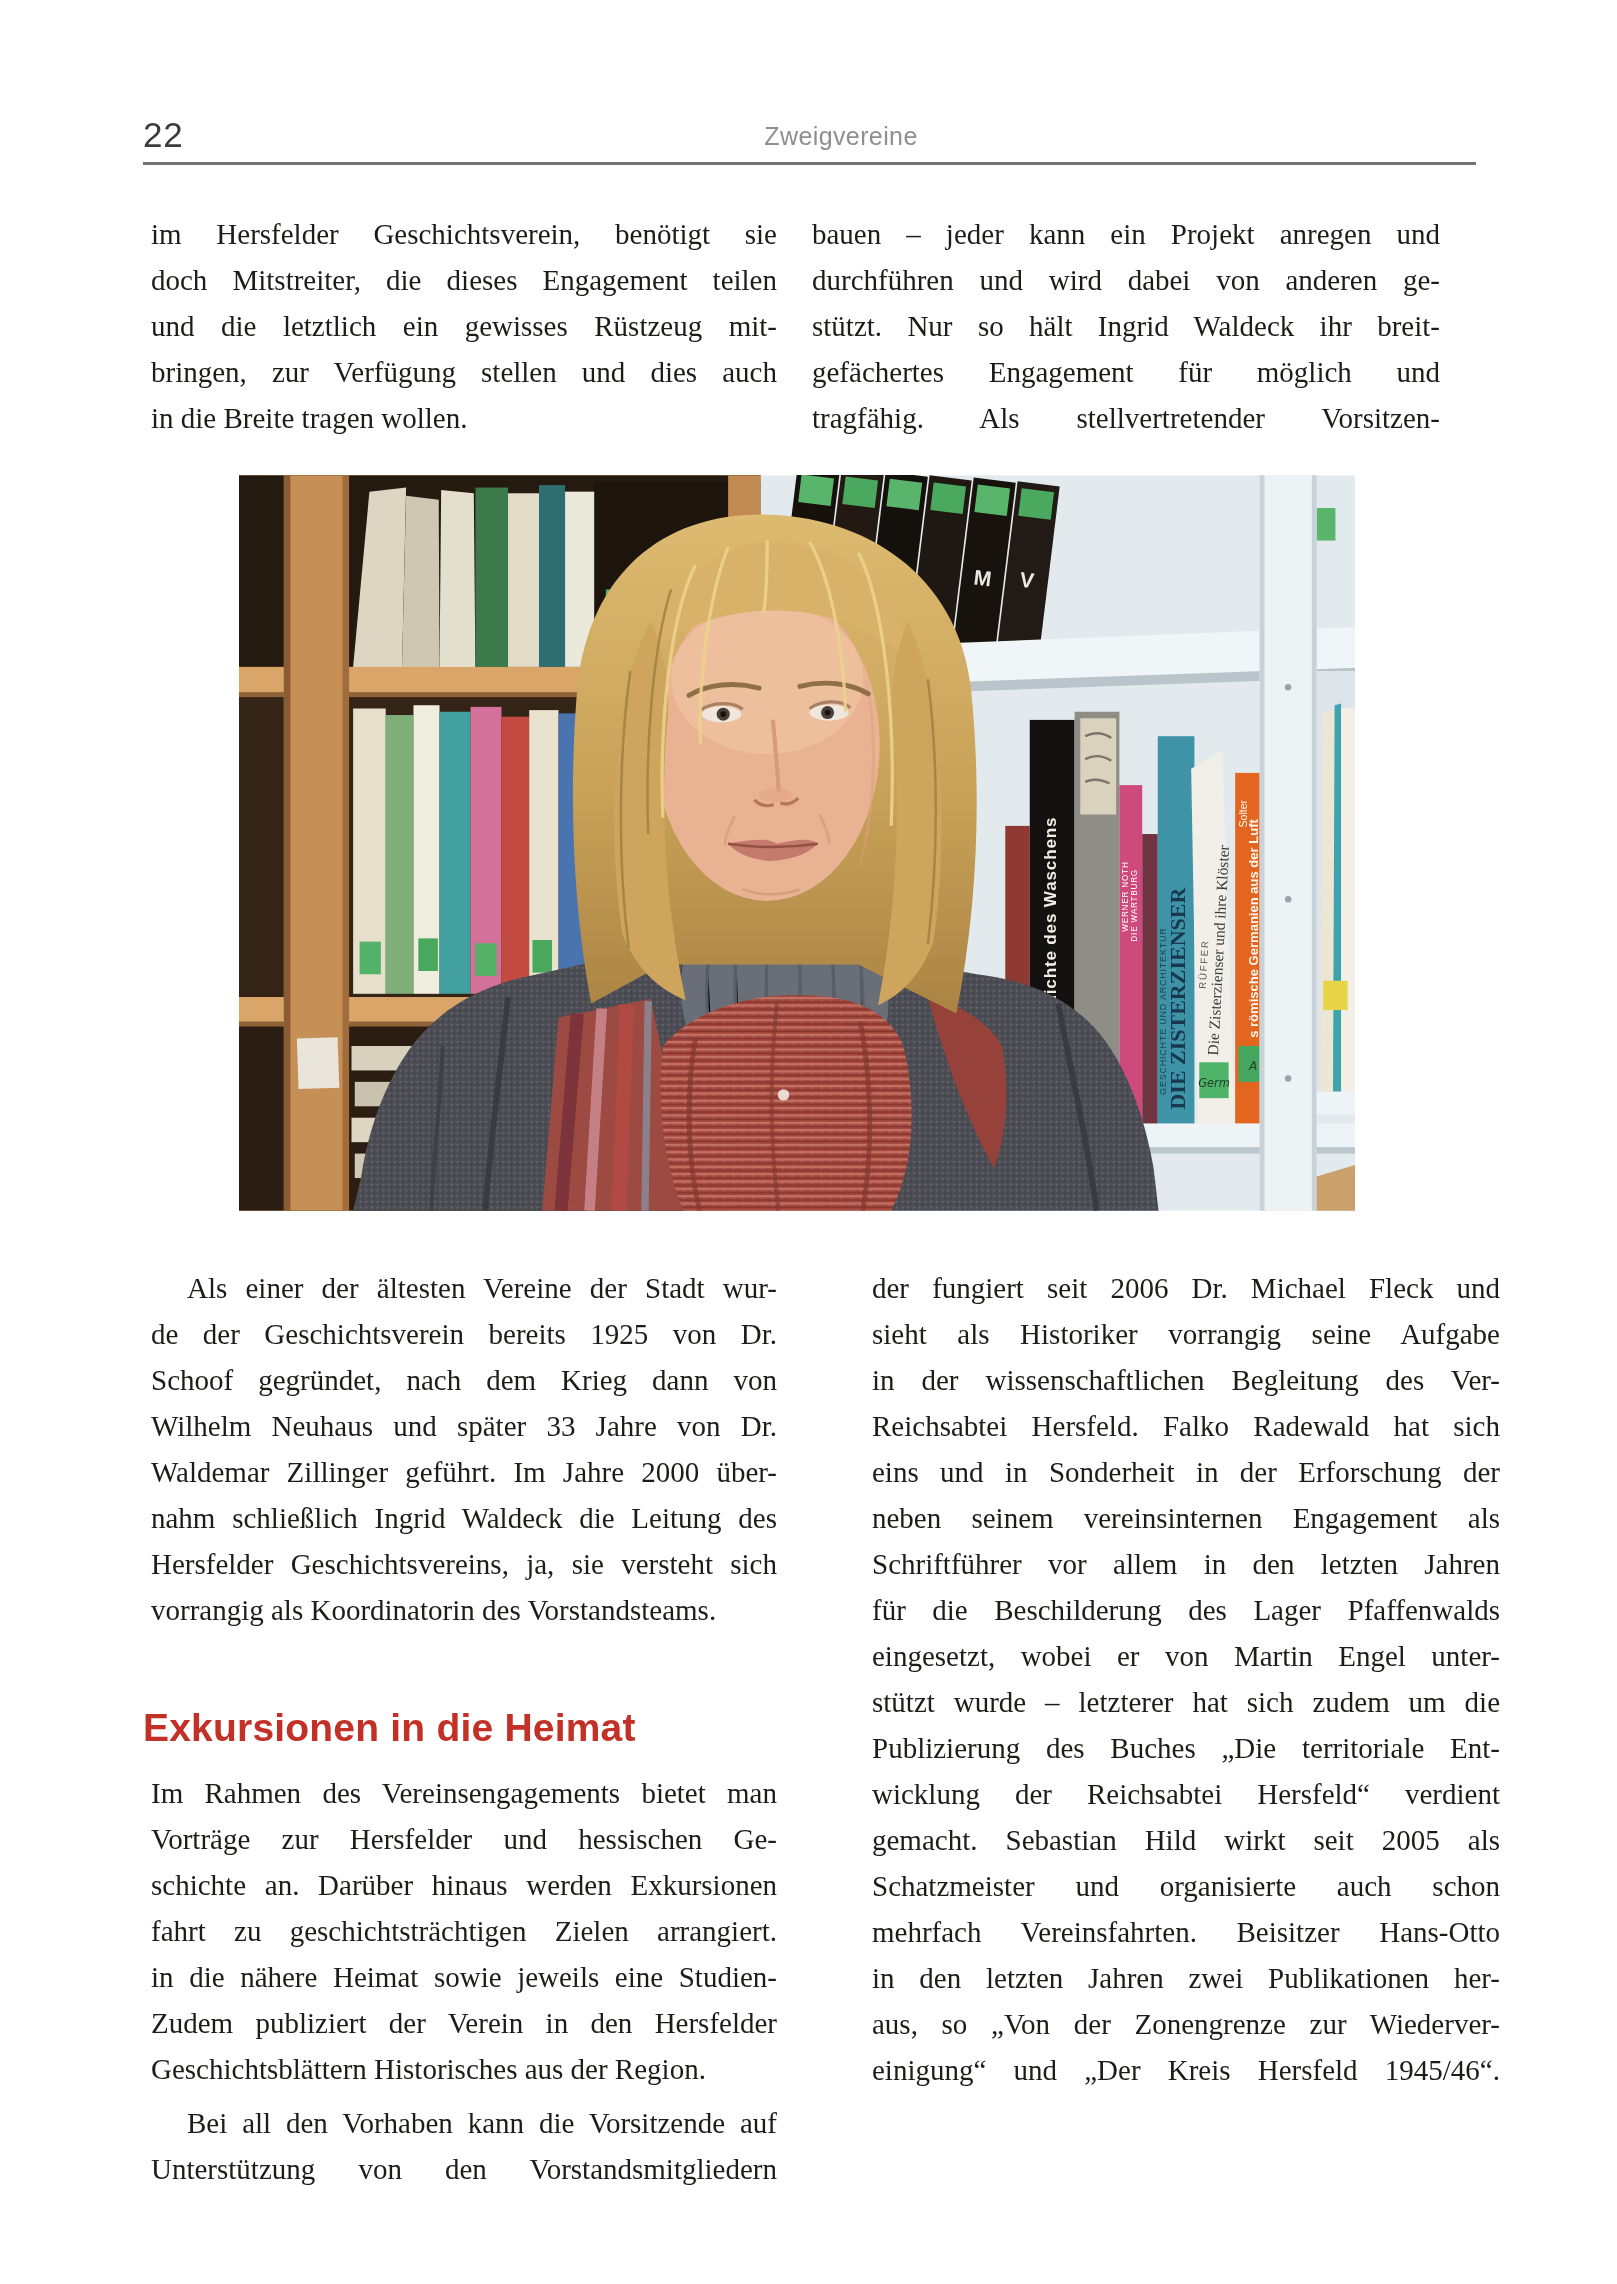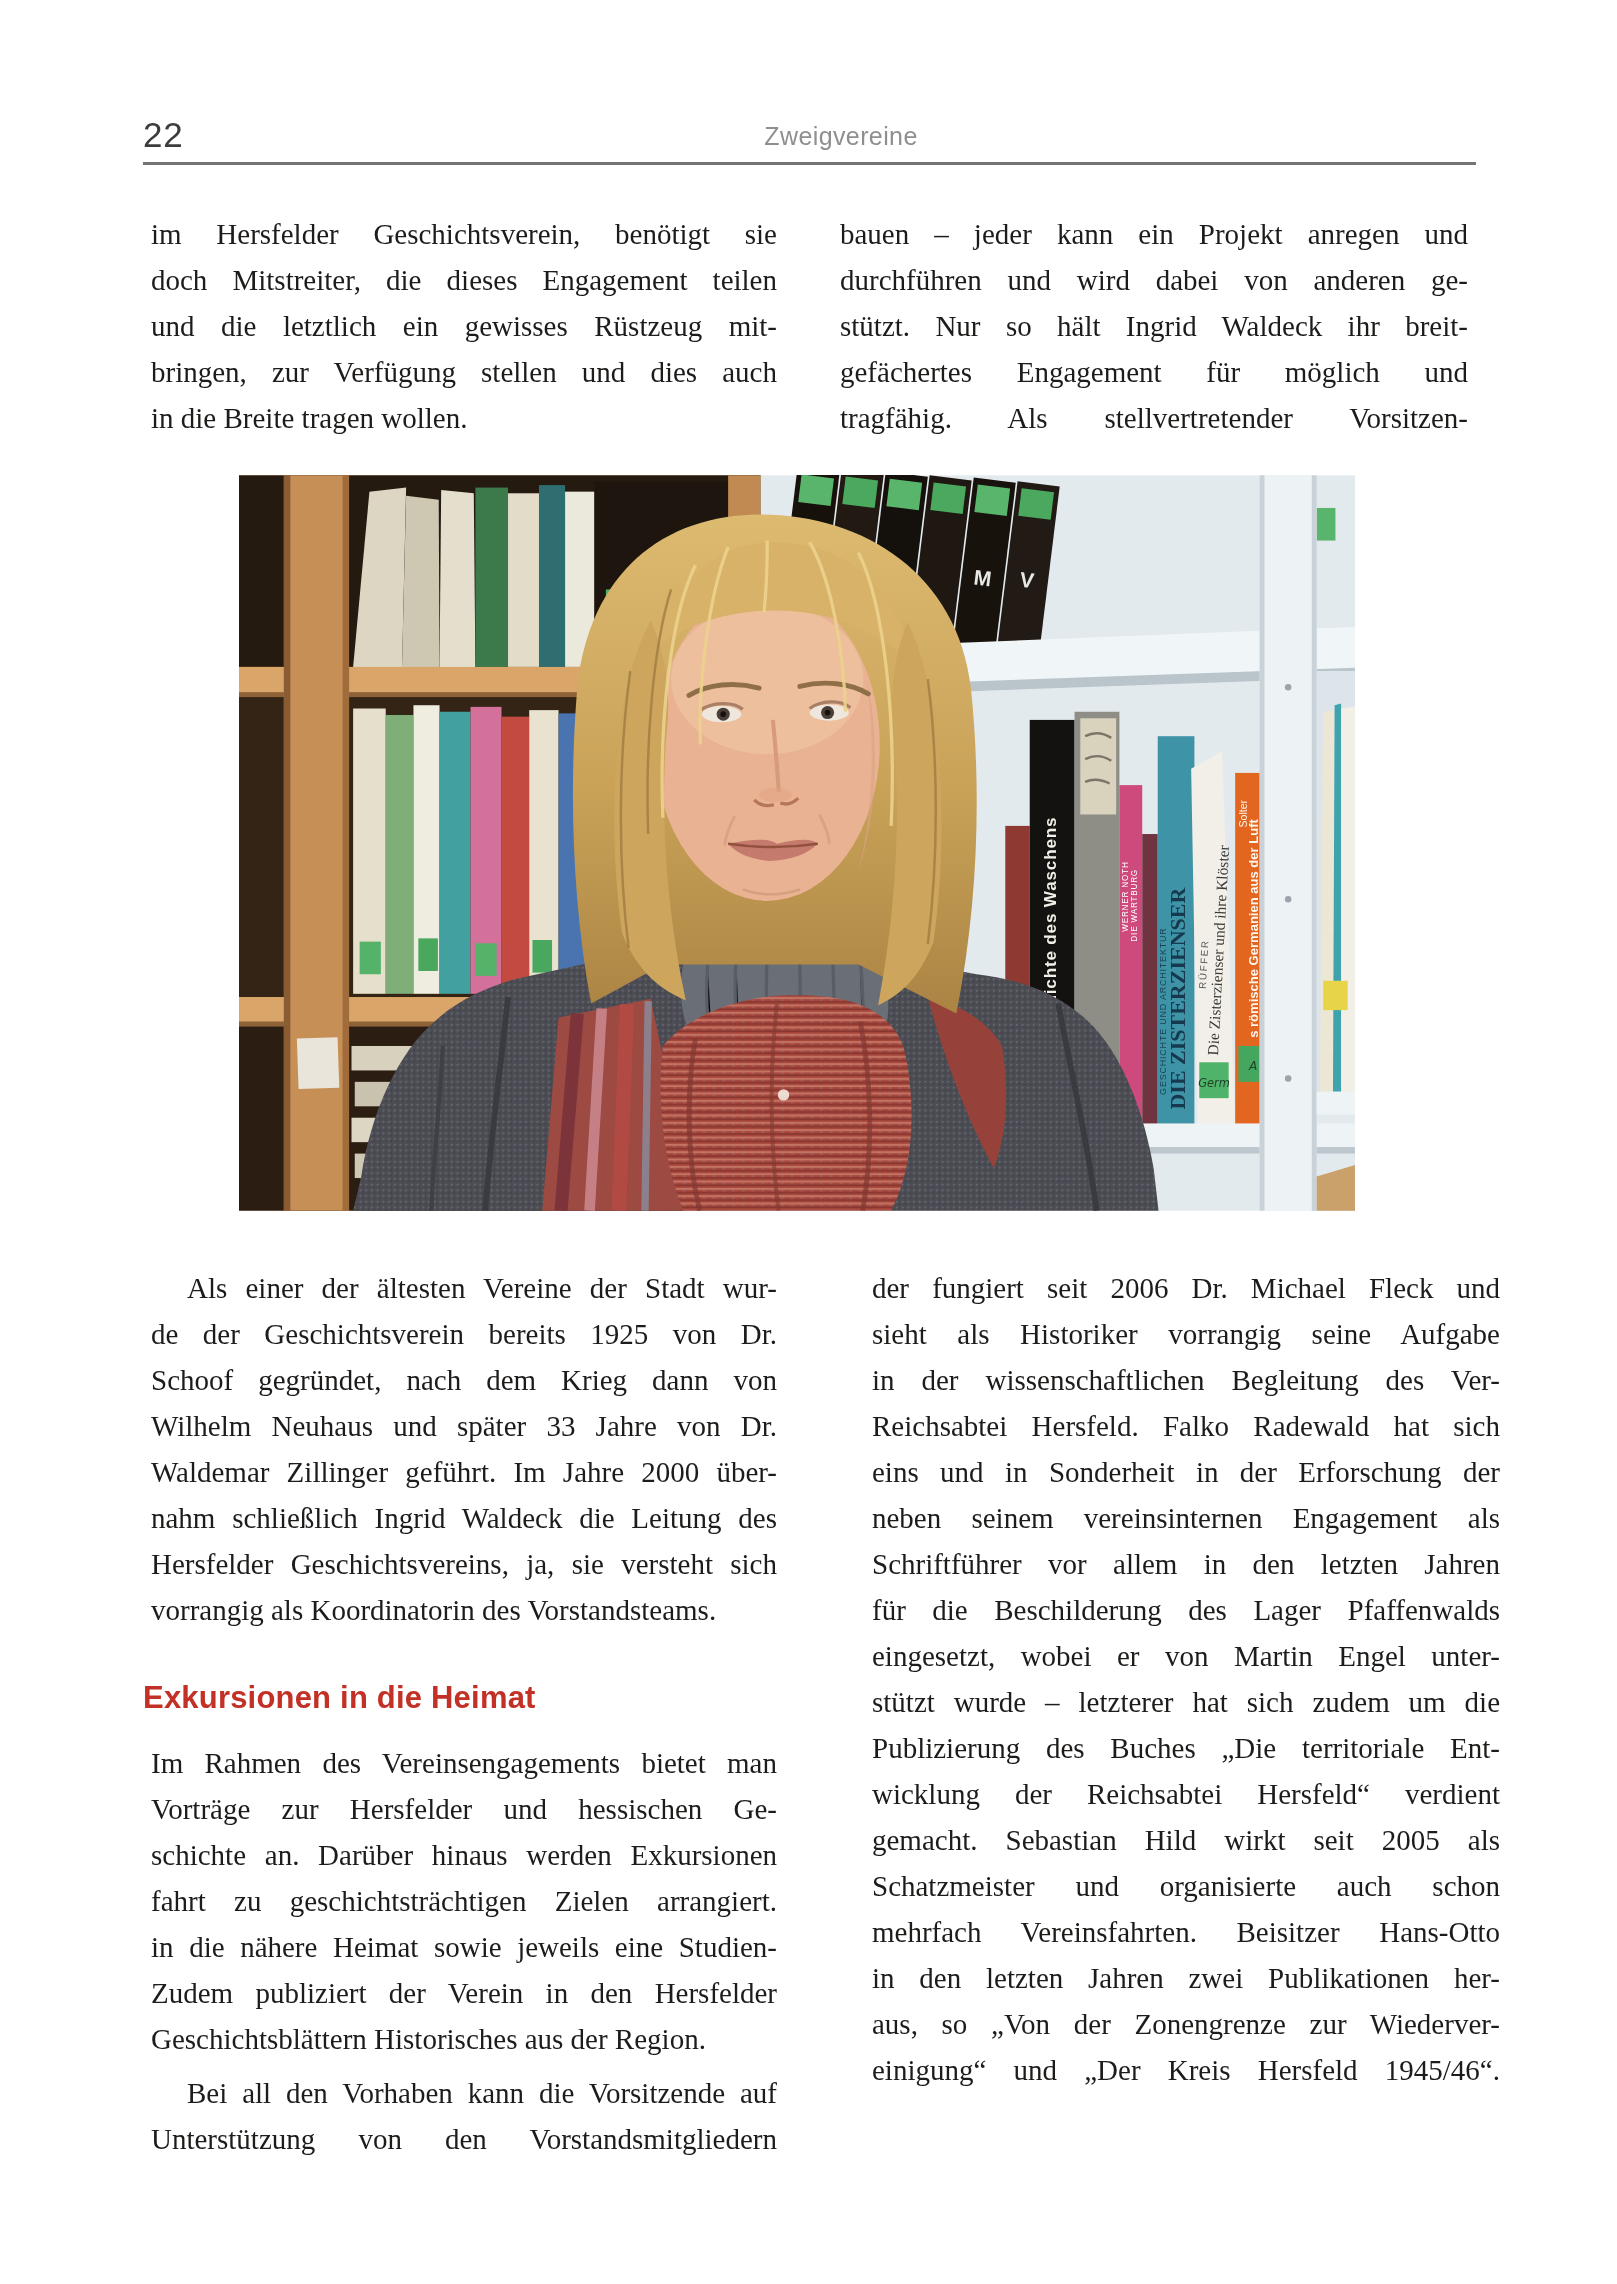--- a/index.html
+++ b/index.html
@@ -19,31 +19,31 @@
     font-size:25px;color:#8f8f8f;letter-spacing:0.4px;margin-left:32px;
   }
   .head-rule{
     position:absolute;left:143px;top:162px;width:1333px;height:3.3px;
     background:#747474;
   }
   .col{
     position:absolute;font-size:29px;line-height:46px;
   }
   #col-left-top{left:143px;top:203px;width:642px;}
-  #col-right-top{left:832px;top:203px;width:644px;}
+  #col-right-top{left:804px;top:203px;width:644px;}
   #col-left-bottom{left:143px;top:1257px;width:642px;}
   #col-right-bottom{left:864px;top:1257px;width:644px;}
   .para{margin:8px;}
   .line{text-align:justify;text-align-last:justify;}
   .para:not(.jl) > .line:last-child{text-align-last:left;}
   .line.indent{text-indent:36px;}
   .sub-heading{
     font-family:"Liberation Sans","DejaVu Sans",sans-serif;
-    font-weight:700;font-size:31px;line-height:42px;color:#c23026;
-    margin-top:44px;margin-bottom:21px;letter-spacing:0.2px;
+    font-weight:700;font-size:39px;line-height:42px;color:#c23026;
+    margin-top:74px;margin-bottom:21px;letter-spacing:0.2px;
   }
   .photo-wrap{
     position:absolute;left:239px;top:475px;width:1116px;height:736px;
   }
   .photo-wrap svg{display:block;width:1116px;height:736px;}
 </style>
 </head>
 <body>
 
 <div class="pagenum">22</div>

